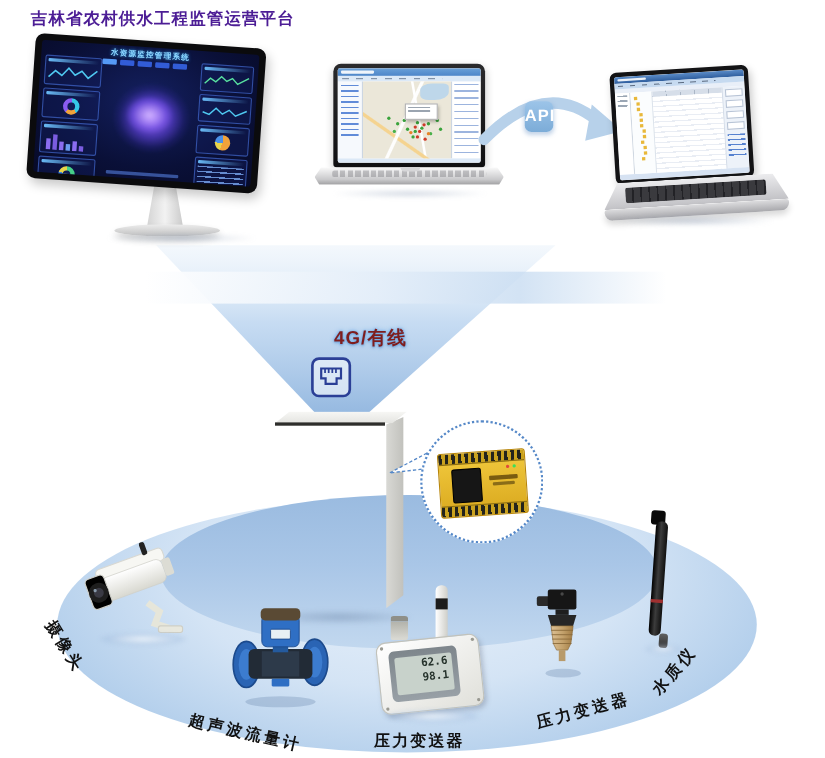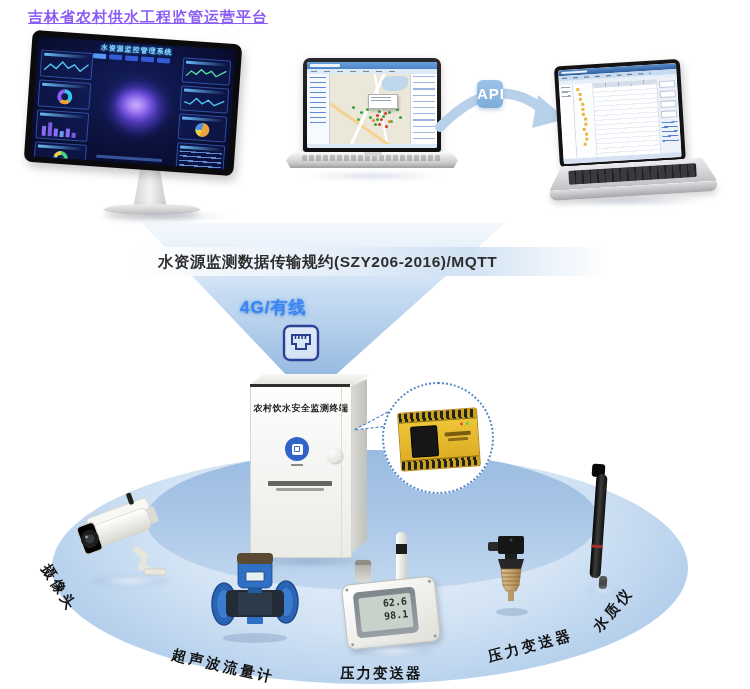--- a/index.html
+++ b/index.html
@@ -1,21 +1,21 @@
 <!DOCTYPE html>
 <html><head>
 <meta charset="utf-8">
 <style>
   html,body{margin:0;padding:0;background:#fff;}
   #canvas{position:relative;width:750px;height:689px;background:#ffffff;overflow:hidden;
           font-family:"Liberation Sans","DejaVu Sans",sans-serif;color:#1a1a1a;}
   .abs{position:absolute;}
 
   
-  .plat-label{position:absolute;font-size:15px;font-weight:600;letter-spacing:1px;color:#8b5cf6;white-space:nowrap;text-decoration:underline;}
+  .plat-label{position:absolute;font-size:15px;font-weight:600;letter-spacing:1px;color:#4c1d95;white-space:nowrap;}
 
   
   .pc{left:22px;top:30px;width:232px;height:196px;}
   .bezel{position:absolute;left:6px;top:7px;width:210px;height:132px;background:#0b0b0d;border-radius:8px;
          transform:rotate(4deg);box-shadow:3px 5px 10px rgba(0,0,0,.22);}
   .screen{position:absolute;inset:6px;border-radius:3px;overflow:hidden;
           background:radial-gradient(ellipse at 50% 40%,#142060 0%,#0a1038 60%,#070a28 100%);}
   .dash-title{position:absolute;top:2px;left:0;right:0;text-align:center;font-size:7px;font-weight:700;
               color:#8fd8ff;letter-spacing:1px;text-shadow:0 0 3px #2fa8ff;}
   .chips{position:absolute;top:13px;left:56px;display:flex;gap:3px;}
@@ -79,21 +79,21 @@
   .rp div{margin:2px;height:92%;background:repeating-linear-gradient(180deg,rgba(90,130,200,.6) 0 1.2px,transparent 1.2px 6.2px);}
   .bstrip{height:4px;background:#dce9f7;}
   .lbase{position:absolute;left:0;top:94px;width:172px;height:16px;
          clip-path:polygon(3.5% 0,96.5% 0,100% 55%,97.5% 100%,2.5% 100%,0 55%);
          background:linear-gradient(#fafafa,#c9c9cb 70%,#9f9fa1);}
   .lnotch{position:absolute;left:78px;top:94px;width:18px;height:4px;background:#d6d6d8;border-radius:0 0 5px 5px;}
   .lkb{position:absolute;left:16px;top:97px;width:140px;height:6px;opacity:.45;border-radius:2px;
        background:repeating-linear-gradient(90deg,rgba(110,110,116,.8) 0 5px,transparent 5px 7px);}
 
   
-  .api-badge{left:477px;top:80px;width:26px;height:28px;border-radius:6px;
+  .api-badge{left:477px;top:92px;width:26px;height:28px;border-radius:6px;
              background:linear-gradient(#9cc4e8,#7cacd8);color:#fff;font-size:15px;font-weight:700;
              text-align:center;line-height:28px;letter-spacing:1px;box-shadow:0 2px 4px rgba(80,130,190,.35);}
 
   
   .rlap{left:546px;top:62px;width:168px;height:140px;transform:rotate(-3.5deg);}
   .rlid{position:absolute;left:12px;top:0;width:126px;height:102px;background:#131315;border-radius:6px;
         box-shadow:2px 4px 8px rgba(0,0,0,.22);}
   .rscreen{position:absolute;inset:4px;background:#fff;border-radius:2px;overflow:hidden;display:flex;flex-direction:column;}
   .rtitle{height:6px;background:linear-gradient(#5b8cc8,#2f5e9e);position:relative;}
   .rtitle::after{content:"";position:absolute;left:3px;top:1.8px;width:26px;height:2.2px;background:rgba(255,255,255,.9);border-radius:1px;}
@@ -124,21 +124,21 @@
   .rkeys{position:absolute;left:20px;top:5px;width:128px;height:14px;background:#222226;border-radius:2px;
     background-image:repeating-linear-gradient(90deg,#3a3a3e 0 6px,#222226 6px 7.5px),
                      repeating-linear-gradient(180deg,rgba(70,70,76,.9) 0 3.5px,transparent 3.5px 5px);}
   .rblip{position:absolute;left:0;top:24px;width:100%;height:10px;border-radius:3px 3px 8px 8px;
          background:linear-gradient(#dcdcde,#a8a8ac);box-shadow:0 4px 6px rgba(0,0,0,.15);}
 
   
   .ribbon{left:132px;top:247px;width:474px;height:29px;
     background:linear-gradient(90deg,rgba(255,255,255,.92) 0%,rgba(228,238,249,.95) 45%,rgba(203,222,242,.85) 72%,rgba(255,255,255,0) 100%);}
   .protocol{left:158px;top:252px;font-size:15.5px;font-weight:600;color:#2e2e2e;letter-spacing:.5px;white-space:nowrap;}
-  .uplink{left:240px;top:296px;width:130px;text-align:left;font-size:17px;font-weight:700;color:#3b82f6;letter-spacing:1px;
+  .uplink{left:240px;top:296px;width:130px;text-align:right;font-size:17px;font-weight:700;color:#7f1d1d;letter-spacing:1px;
     text-shadow:0 0 2px rgba(110,170,230,1),0 0 5px rgba(120,180,235,.95),0 1px 2px rgba(80,130,190,.7);}
   .eth{left:282px;top:324px;width:38px;height:38px;}
 
   
   .ell-outer{left:52px;top:452px;width:636px;height:232px;border-radius:50%;
     background:radial-gradient(ellipse at 50% 30%,#eaf2fb 0%,#d4e4f5 45%,#b5d0ec 75%,#9ec1e5 92%,#94b9e1 100%);}
   .ell-inner{left:146px;top:450px;width:452px;height:140px;border-radius:50%;
     background:linear-gradient(180deg,#9abbe0 0%,#a9c6e7 45%,#c2d8ef 100%);}
 
   
@@ -362,47 +362,36 @@
       </div>
     </div>
     <div class="rbase">
       <div class="rbtop"></div>
       <div class="rkeys"></div>
       <div class="rblip"></div>
     </div>
   </div>
 
   <div class="abs ribbon"></div>
-  <div class="abs protocol">水资源监测数据传输规约(SZY206-2016)/MQTT</div>
   <div class="abs uplink">4G/有线</div>
 
   <svg class="abs eth" viewBox="0 0 38 38">
     <rect x="2" y="2" width="34" height="34" rx="6" fill="rgba(255,255,255,0.55)" stroke="#2b3f96" stroke-width="2.4"></rect>
     <path d="M10,11 h18 v9 h-4 v5 h-10 v-5 h-4 z" fill="none" stroke="#2b3f96" stroke-width="2"></path>
     <line x1="13.5" y1="11.5" x2="13.5" y2="15" stroke="#2b3f96" stroke-width="1.6"></line>
     <line x1="16.8" y1="11.5" x2="16.8" y2="15" stroke="#2b3f96" stroke-width="1.6"></line>
     <line x1="20.1" y1="11.5" x2="20.1" y2="15" stroke="#2b3f96" stroke-width="1.6"></line>
     <line x1="23.4" y1="11.5" x2="23.4" y2="15" stroke="#2b3f96" stroke-width="1.6"></line>
   </svg>
 
   <div class="abs cab">
     <div class="cab-shadow"></div>
     <div class="cab-side"></div>
     <div class="cab-lid"></div>
     <div class="cab-gap"></div>
-    <div class="cab-front">
-      <div class="cab-title">农村饮水安全监测终端</div>
-      <div class="cab-logo">
-          <i></i>
-        </div>
-      <div class="logo-sub"></div>
-      <div class="cab-knob"></div>
-      <div class="co1"></div>
-      <div class="co2"></div>
-    </div>
   </div>
 
   <svg class="abs" style="left:352px;top:408px;" width="38" height="30">
     <polygon points="36,4 2,22 36,18" fill="#fff" stroke="#5588c8" stroke-width="1.2" stroke-dasharray="3 2"></polygon>
   </svg>
   <div class="abs bubble"></div>
   <div class="abs plc">
     <div class="teeth"></div>
     <div class="teeth b"></div>
     <div class="plc-screen"></div>

